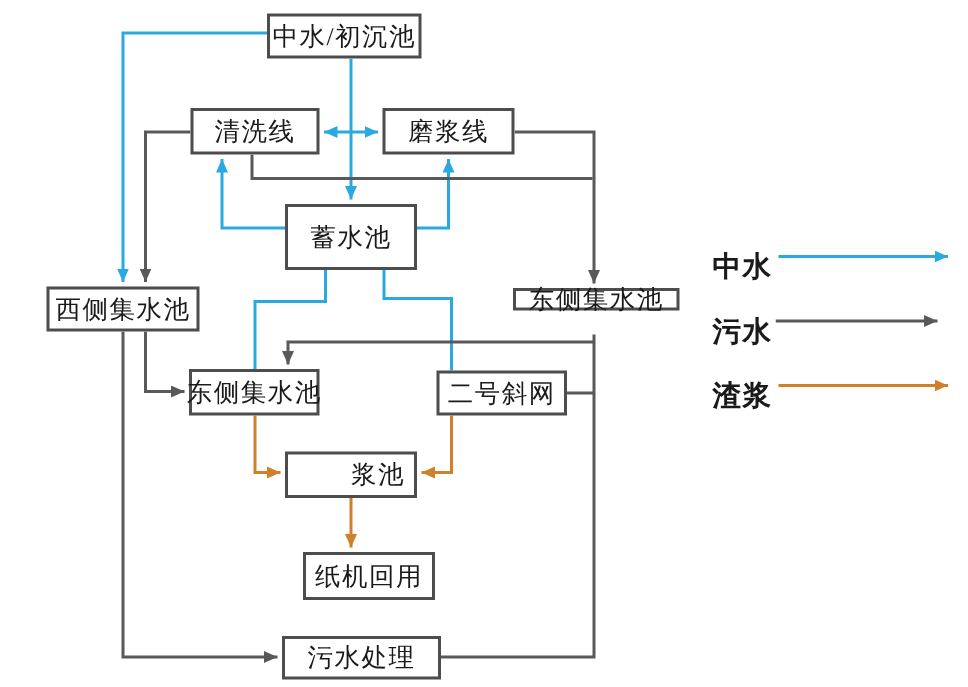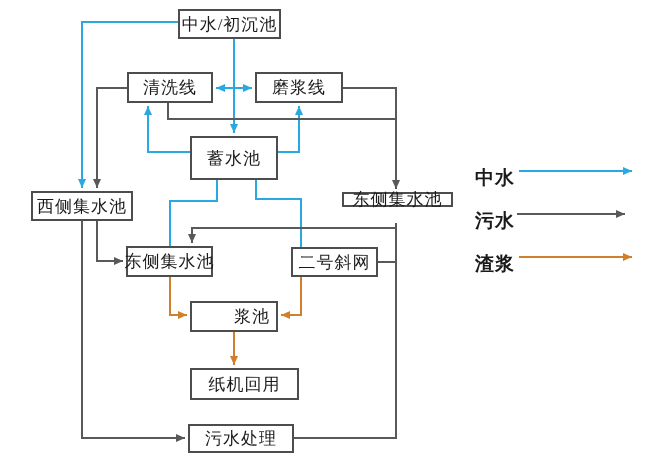--- a/index.html
+++ b/index.html
@@ -75,21 +75,21 @@
   <div class="node" style="left:31px;top:191px;width:102px;height:30px;">西侧集水池</div>
 
   <div class="node" style="left:342px;top:192px;width:111px;height:15px;">东侧集水池</div>
 
   <div class="node" style="left:126px;top:246px;width:87px;height:31px;">东侧集水池</div>
 
   <div class="node" style="left:255px;top:247px;width:87px;height:30px;margin-left:36px;">二号斜网</div>
 
   <div class="node" style="left:190px;top:301px;width:88px;height:31px;padding-left:36px;">浆池</div>
 
-  <div class="node" style="left:190px;top:368px;width:109px;height:32px;">纸机回用</div>
+  <div class="node" style="left:202px;top:368px;width:88px;height:32px;">纸机回用</div>
 
   <div class="node" style="left:188px;top:424px;width:106px;height:29px;">污水处理</div>
 
   <div class="legend">
     <div class="legend-item">
       <span class="legend-label">中水</span>
       <svg class="legend-arrow" width="122" height="12" viewBox="0 0 122 12">
         <line class="legend-line" x1="2" y1="6" x2="115" y2="6" marker-end="url(#arrow-zhongshui)" style="stroke: var(--color-zhongshui);"></line>
       </svg>
     </div>

